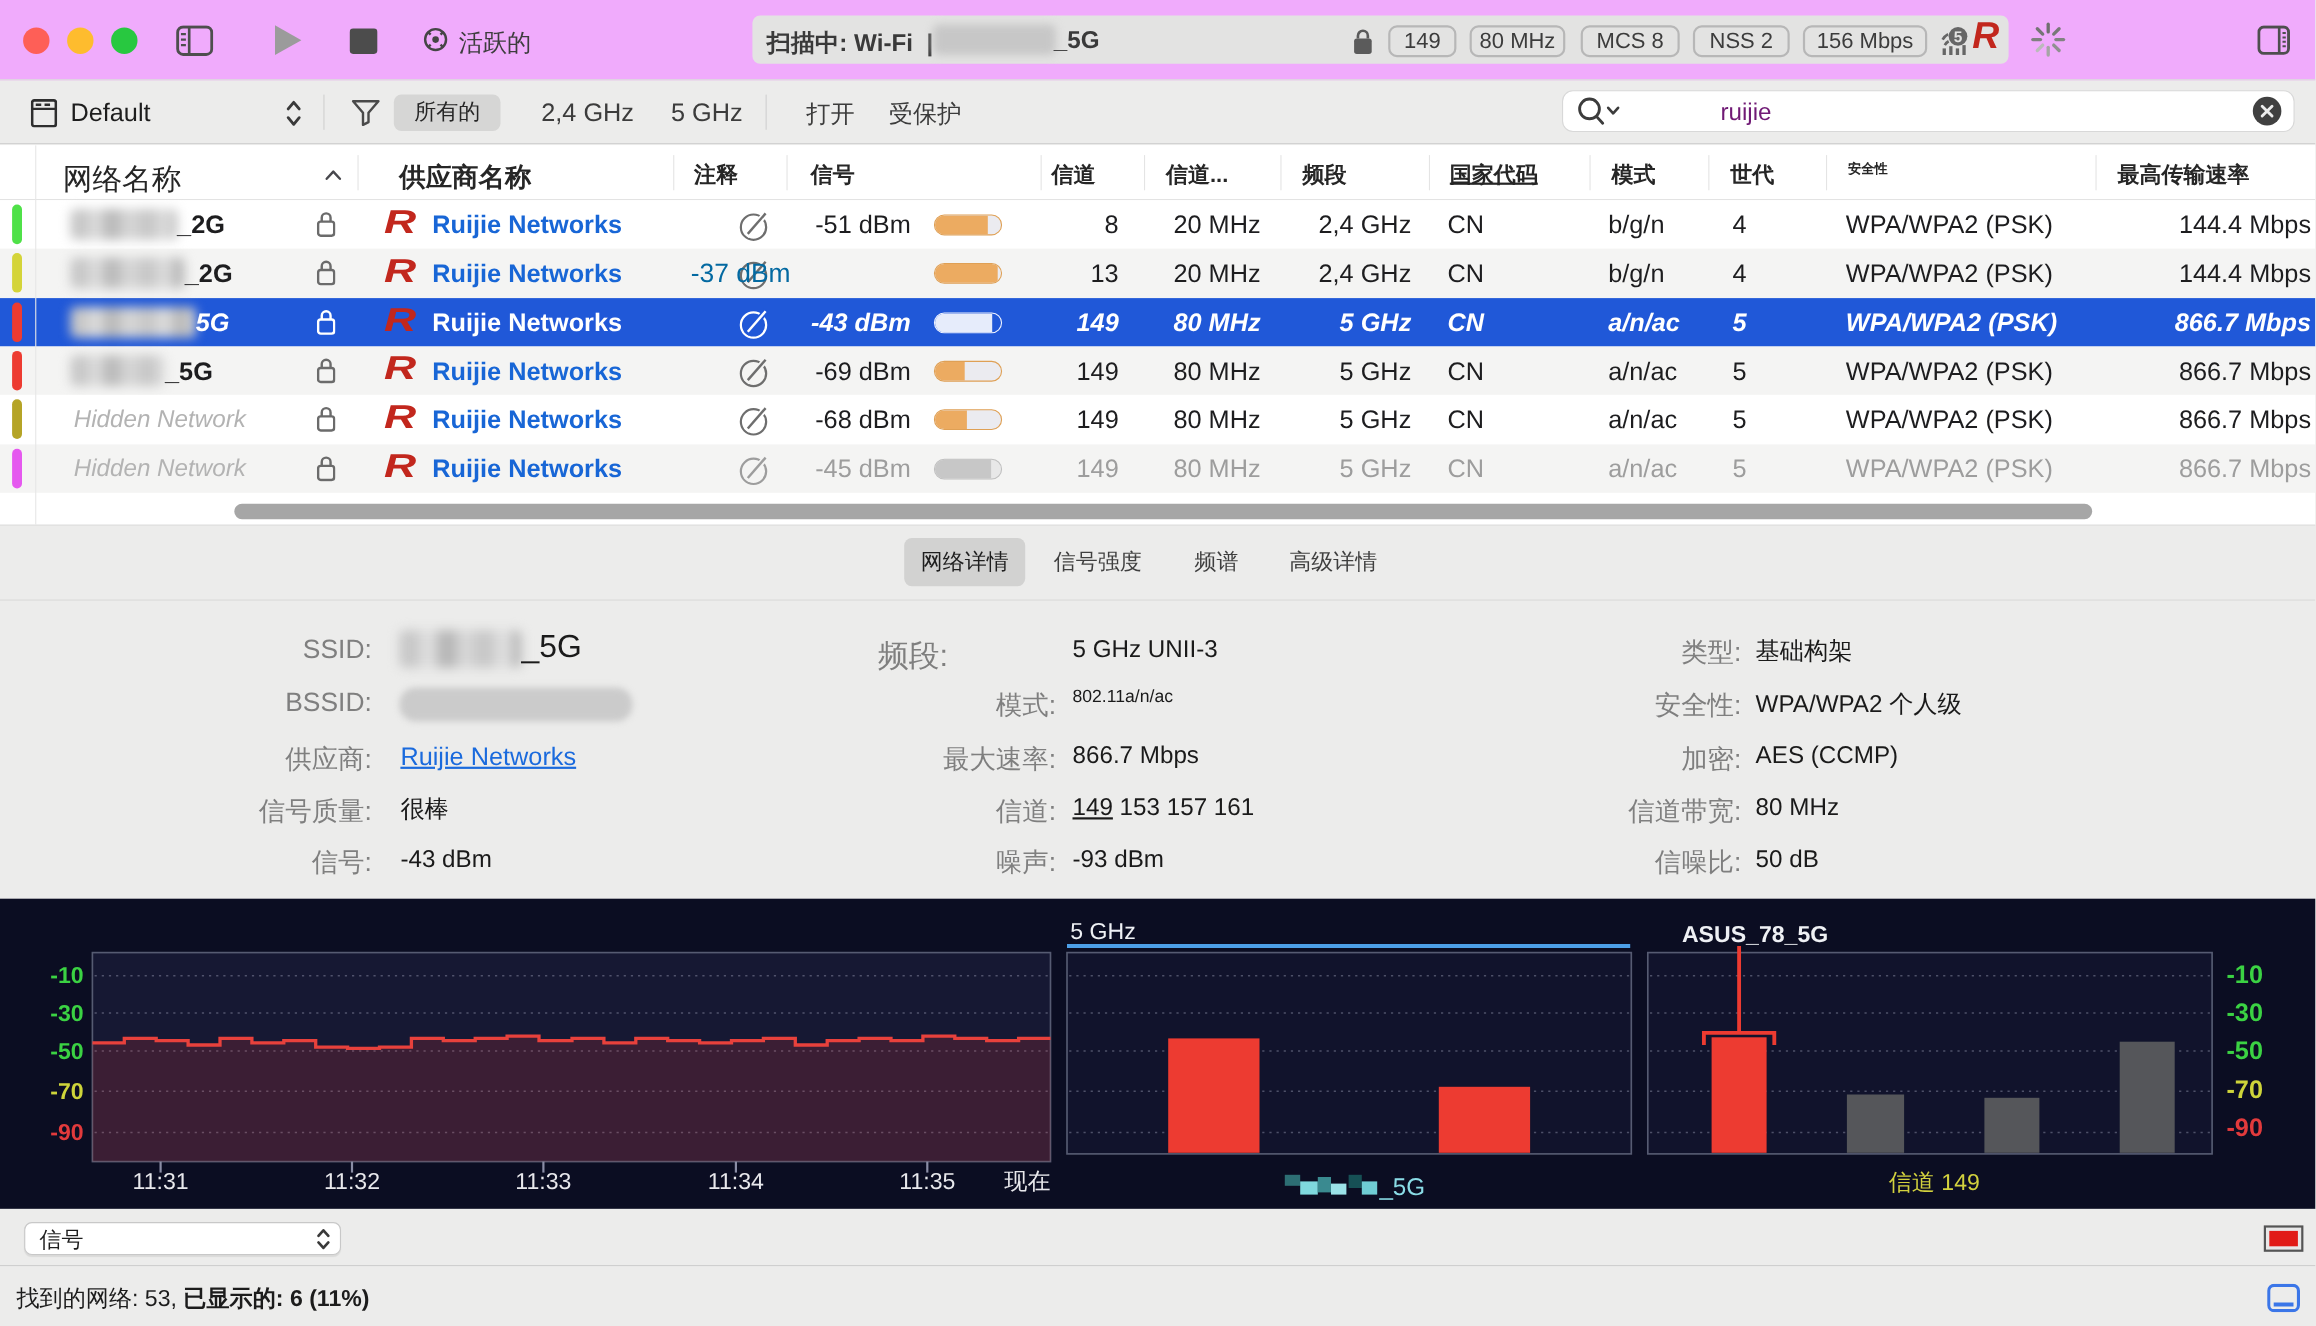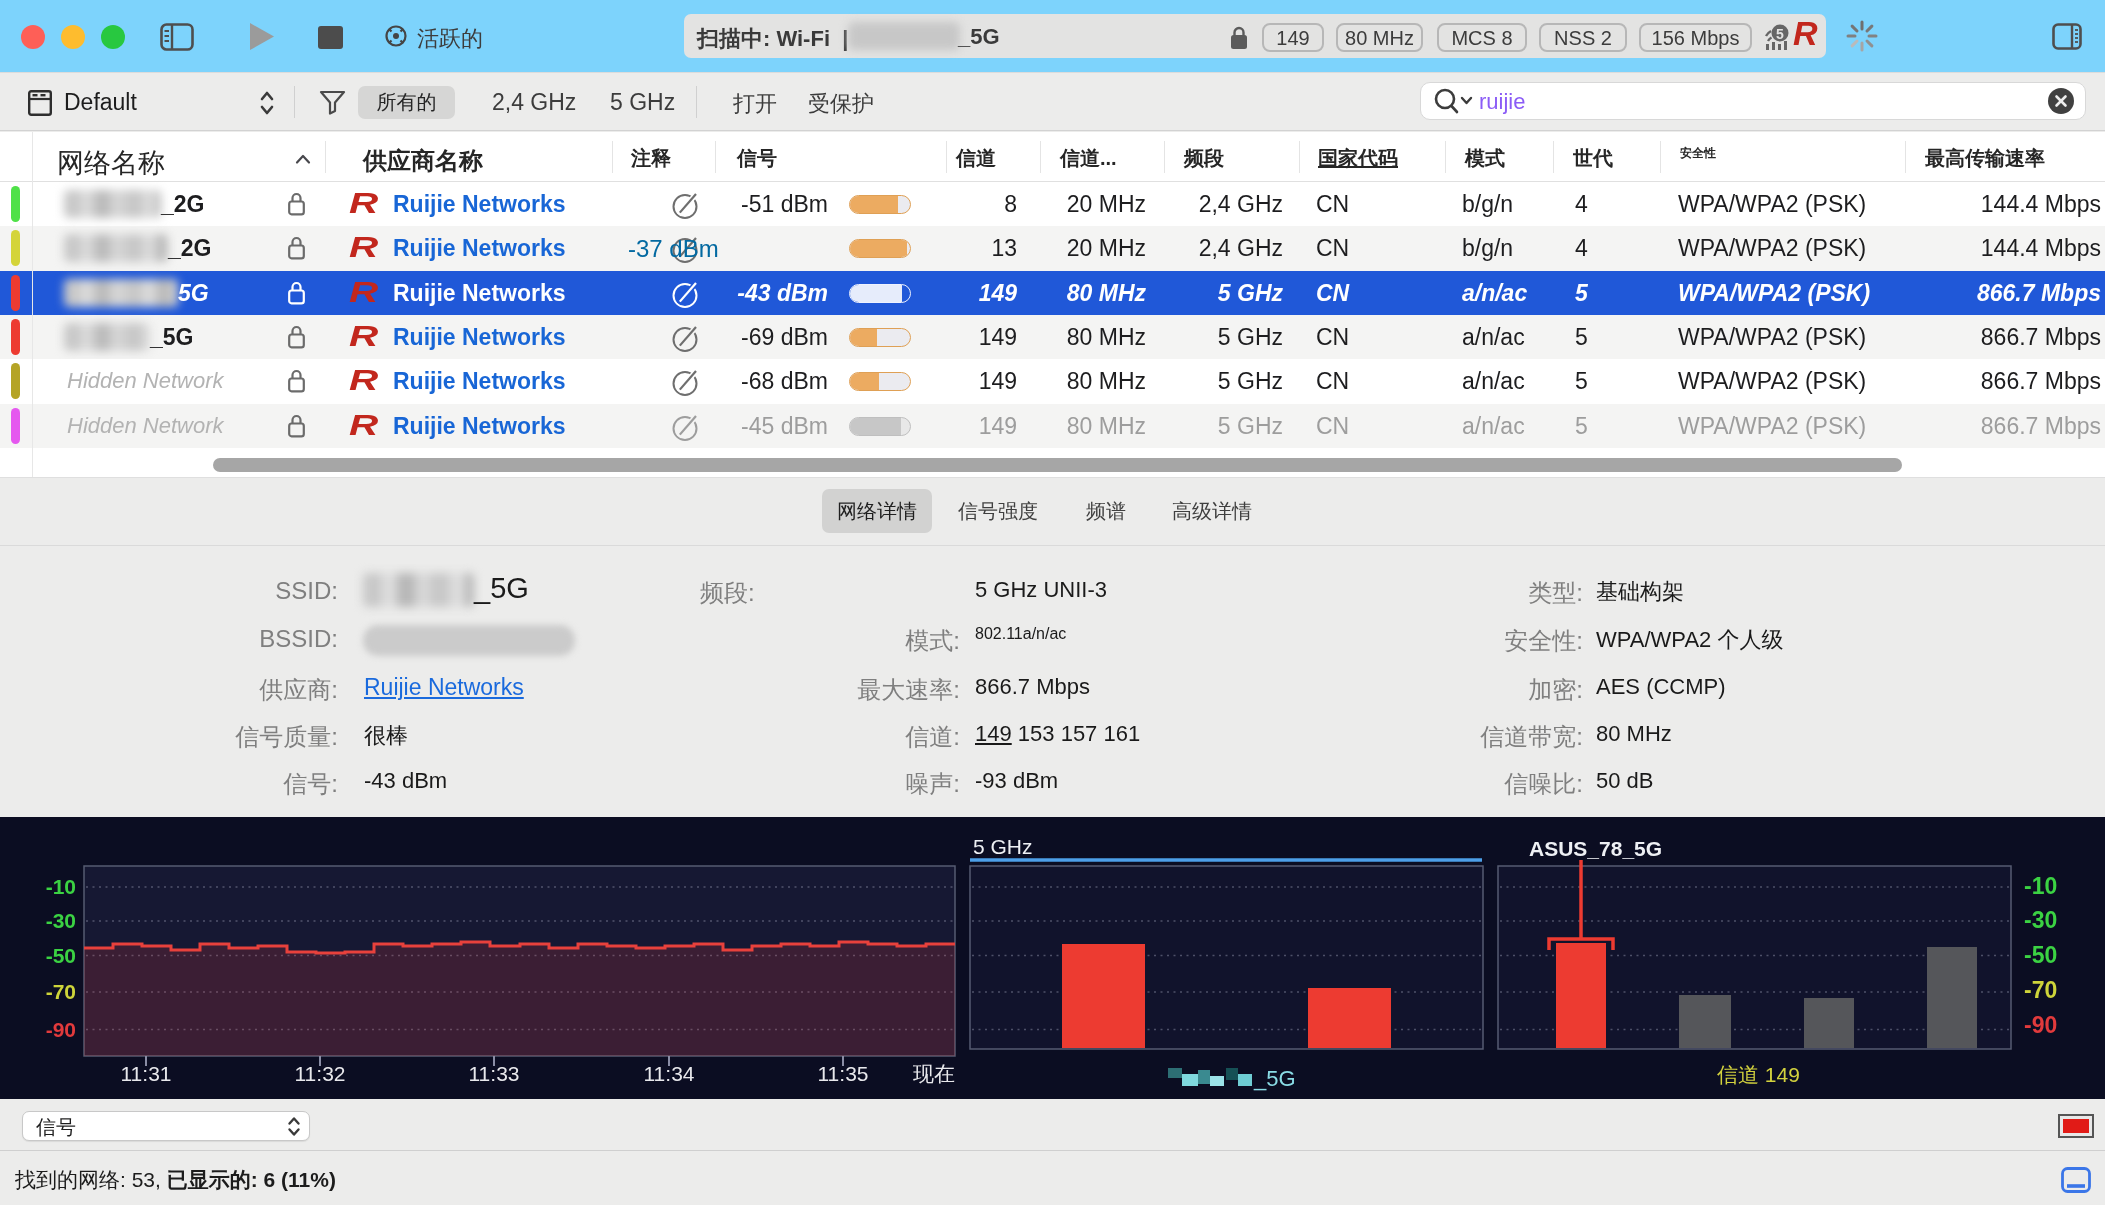--- a/index.html
+++ b/index.html
@@ -3,21 +3,21 @@
 <meta charset="utf-8">
 <style>
 * { margin:0; padding:0; box-sizing:border-box; }
 html,body { width:2105px; height:1205px; overflow:hidden; }
 body { font-family:"Liberation Sans", sans-serif; position:relative; background:#ececeb; }
 .abs { position:absolute; }
 </style>
 </head>
 <body>
 
-<div class="abs" style="left:0;top:0;width:2105px;height:73px;background:#7dd3fc;border-bottom:1px solid #dcdcdc;">
+<div class="abs" style="left:0;top:0;width:2105px;height:73px;background:#f0abfc;border-bottom:1px solid #dcdcdc;">
   <div class="abs" style="left:21px;top:25px;width:24px;height:24px;border-radius:50%;background:#fe5f57;"></div>
   <div class="abs" style="left:61px;top:25px;width:24px;height:24px;border-radius:50%;background:#febc2e;"></div>
   <div class="abs" style="left:101px;top:25px;width:24px;height:24px;border-radius:50%;background:#28c840;"></div>
 
   <svg class="abs" style="left:160px;top:23px;" width="34" height="28" viewBox="0 0 34 28">
     <rect x="1.5" y="1.5" width="31" height="25" rx="5" fill="none" stroke="#4e4e4e" stroke-width="2.6"></rect>
     <line x1="12" y1="2" x2="12" y2="26" stroke="#4e4e4e" stroke-width="2.4"></line>
     <line x1="4.5" y1="8" x2="9" y2="8" stroke="#4e4e4e" stroke-width="2"></line>
     <line x1="4.5" y1="13" x2="9" y2="13" stroke="#4e4e4e" stroke-width="2"></line>
     <line x1="4.5" y1="18" x2="9" y2="18" stroke="#4e4e4e" stroke-width="2"></line>
@@ -116,21 +116,21 @@
   <div class="abs" style="left:696px;top:12px;width:1px;height:32px;background:#d0d0d0;"></div>
   <div class="abs" style="left:733px;top:15px;font-size:22px;color:#3c3c3c;">打开</div>
   <div class="abs" style="left:808px;top:15px;font-size:22px;color:#3c3c3c;">受保护</div>
 
   <div class="abs" style="left:1420px;top:8px;width:666px;height:38px;background:#fff;border:1px solid #d8d8d8;border-radius:10px;"></div>
   <svg class="abs" style="left:1432px;top:13px;" width="44" height="30" viewBox="0 0 44 30">
     <circle cx="13" cy="12" r="9" fill="none" stroke="#3c3c3c" stroke-width="2.6"></circle>
     <line x1="19.5" y1="19" x2="25" y2="25" stroke="#3c3c3c" stroke-width="2.6" stroke-linecap="round"></line>
     <path d="M30,11 L34.5,16 L39,11" fill="none" stroke="#3c3c3c" stroke-width="2.4" stroke-linecap="round" stroke-linejoin="round"></path>
   </svg>
-  <div class="abs" style="left:1479px;top:15px;font-size:22px;color:#8b5cf6;">ruijie</div>
+  <div class="abs" style="left:1564px;top:15px;font-size:22px;color:#701a75;">ruijie</div>
   <div class="abs" style="left:2048px;top:14px;width:26px;height:26px;border-radius:50%;background:#404040;"></div>
   <svg class="abs" style="left:2048px;top:14px;" width="26" height="26" viewBox="0 0 26 26">
     <line x1="8.5" y1="8.5" x2="17.5" y2="17.5" stroke="#ececec" stroke-width="2.6" stroke-linecap="round"></line>
     <line x1="17.5" y1="8.5" x2="8.5" y2="17.5" stroke="#ececec" stroke-width="2.6" stroke-linecap="round"></line>
   </svg>
 </div>
 
 <div id="table" class="abs" style="left:0;top:132px;width:2105px;height:345px;background:#fff;overflow:hidden;">
 <div class="abs" style="left:0;top:0;width:2105px;height:50px;background:#fff;border-bottom:1px solid #e0e0e0;">
 <div class="abs" style="left:57px;top:13px;font-size:27px;font-weight:normal;color:#262626;">网络名称</div>
@@ -342,21 +342,21 @@
 <div class="abs" style="left:78px;top:78px;width:260px;text-align:right;font-size:24px;color:#7f7f7f;">BSSID:</div>
 <div class="abs" style="left:78px;top:127px;width:260px;text-align:right;font-size:24px;color:#7f7f7f;">供应商:</div>
 <div class="abs" style="left:78px;top:174px;width:260px;text-align:right;font-size:24px;color:#7f7f7f;">信号质量:</div>
 <div class="abs" style="left:78px;top:221px;width:260px;text-align:right;font-size:24px;color:#7f7f7f;">信号:</div>
 <div class="abs" style="left:363px;top:26px;width:111px;height:34px;background:repeating-linear-gradient(90deg,#c8c8c8 0 18px,#dcdcdc 18px 34px,#b8b8b8 34px 52px,#d6d6d6 52px 68px);border-radius:5px;filter:blur(5px);"></div>
 <div class="abs" style="left:474px;top:25px;font-size:29px;color:#1a1a1a;">_5G</div>
 <div class="abs" style="left:363px;top:78px;width:212px;height:31px;background:#cbcbcb;border-radius:15px;filter:blur(3px);"></div>
 <div class="abs" style="left:364px;top:127px;font-size:23px;color:#1a6add;text-decoration:underline;">Ruijie Networks</div>
 <div class="abs" style="left:364px;top:174px;font-size:22px;color:#1a1a1a;">很棒</div>
 <div class="abs" style="left:364px;top:221px;font-size:22px;color:#1a1a1a;">-43 dBm</div>
-<div class="abs" style="left:700px;top:30px;width:260px;text-align:left;font-size:24px;color:#7f7f7f;">频段:</div>
+<div class="abs" style="left:700px;top:30px;width:260px;text-align:center;font-size:28px;color:#7f7f7f;">频段:</div>
 <div class="abs" style="left:700px;top:78px;width:260px;text-align:right;font-size:24px;color:#7f7f7f;">模式:</div>
 <div class="abs" style="left:700px;top:127px;width:260px;text-align:right;font-size:24px;color:#7f7f7f;">最大速率:</div>
 <div class="abs" style="left:700px;top:174px;width:260px;text-align:right;font-size:24px;color:#7f7f7f;">信道:</div>
 <div class="abs" style="left:700px;top:221px;width:260px;text-align:right;font-size:24px;color:#7f7f7f;">噪声:</div>
 <div class="abs" style="left:975px;top:30px;font-size:22px;color:#1a1a1a;">5 GHz UNII-3</div>
 <div class="abs" style="left:975px;top:78px;font-size:16px;color:#1a1a1a;">802.11a/n/ac</div>
 <div class="abs" style="left:975px;top:127px;font-size:22px;color:#1a1a1a;">866.7 Mbps</div>
 <div class="abs" style="left:975px;top:174px;font-size:22px;color:#1a1a1a;"><span style="text-decoration:underline;">149</span> 153 157 161</div>
 <div class="abs" style="left:975px;top:221px;font-size:22px;color:#1a1a1a;">-93 dBm</div>
 <div class="abs" style="left:1323px;top:30px;width:260px;text-align:right;font-size:24px;color:#7f7f7f;">类型:</div>

